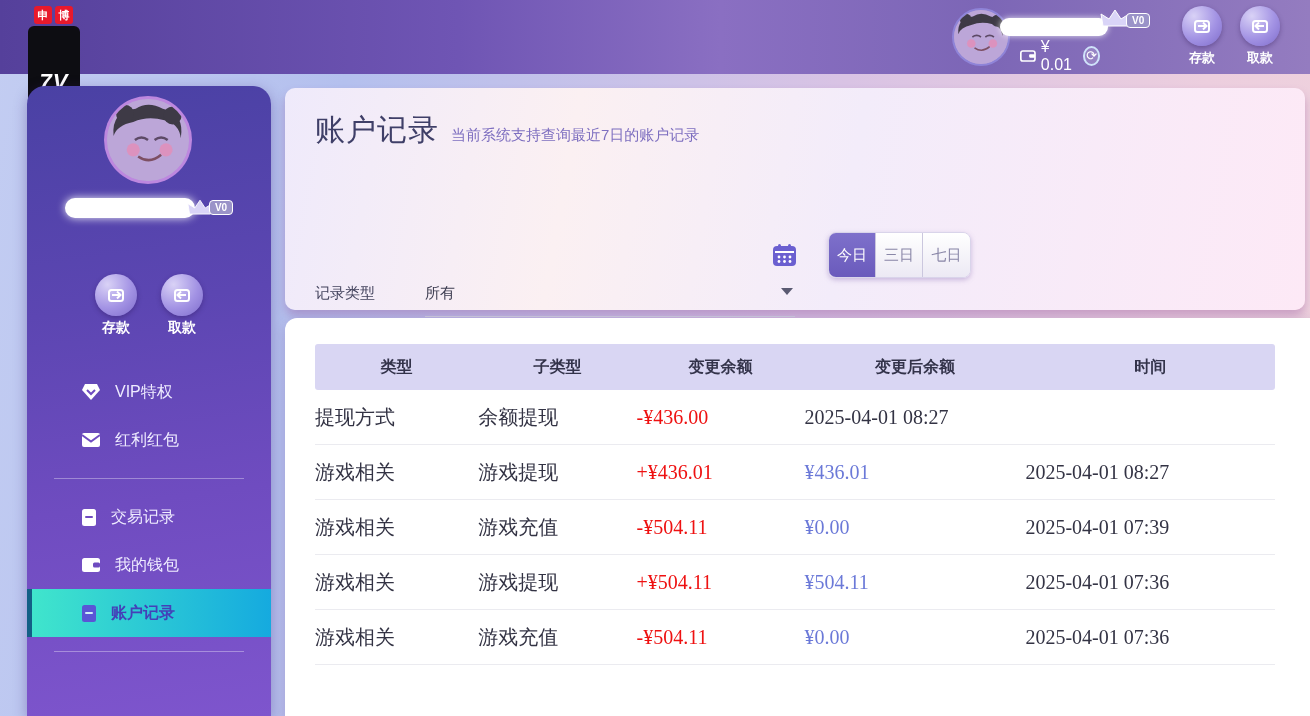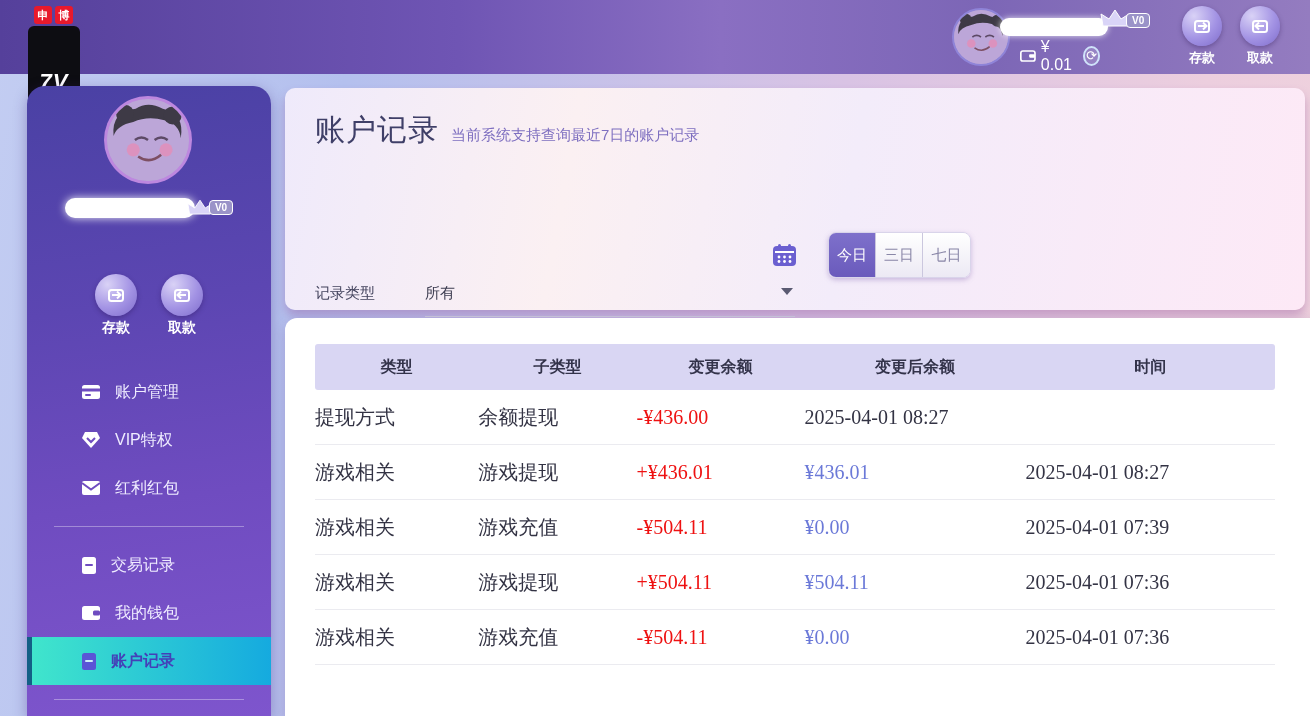--- a/index.html
+++ b/index.html
@@ -204,28 +204,20 @@
               <rect x="3" y="5" width="14" height="11" rx="2.5" fill="none" stroke="#fff" stroke-width="2"></rect>
               <path d="M14 10 L6 10 M9 6.5 L5.5 10 L9 13.5" stroke="#fff" stroke-width="2" fill="none"></path>
             </svg>
         </div>
         <div class="cap" style="font-size:14px">取款</div>
       </div>
     </div>
 
     <div class="menu">
       <div class="menu-item">
-        <svg width="20" height="16" viewBox="0 0 20 16">
-          <rect x="1" y="1" width="18" height="14" rx="2.5" fill="#fff"></rect>
-            <rect x="1" y="4.5" width="18" height="3" fill="#6f4cc0"></rect>
-            <rect x="4" y="10" width="6" height="2" rx="1" fill="#6f4cc0"></rect>
-        </svg>
-        <span>账户管理</span>
-      </div>
-      <div class="menu-item">
         <svg width="20" height="18" viewBox="0 0 20 18">
           <path d="M10 17 L1 7 L4 1 L16 1 L19 7 Z" fill="#fff"></path>
             <path d="M6 7 L10 11 L14 7" stroke="#6f4cc0" stroke-width="2" fill="none"></path>
         </svg>
         <span>VIP特权</span>
       </div>
       <div class="menu-item">
         <svg width="20" height="16" viewBox="0 0 20 16">
           <rect x="1" y="1" width="18" height="14" rx="2" fill="#fff"></rect>
             <path d="M1 3 L10 9.5 L19 3" stroke="#6f4cc0" stroke-width="2" fill="none"></path>

